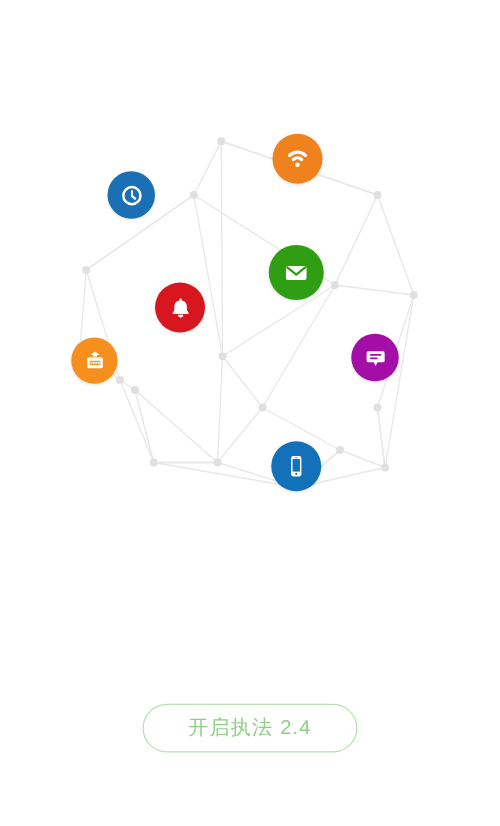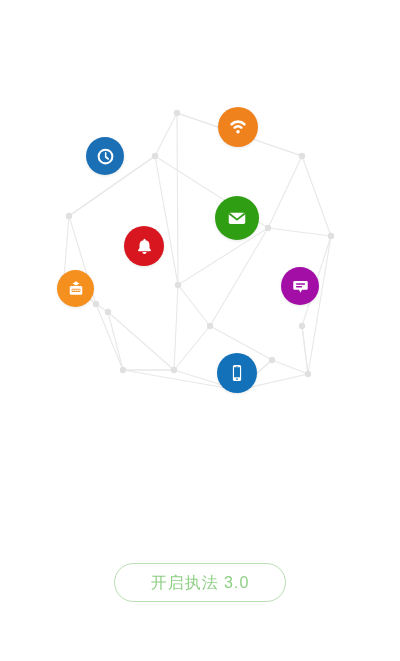--- a/index.html
+++ b/index.html
@@ -233,18 +233,18 @@
           <rect x="11.7" y="7.6" width="8.6" height="14.6" fill="#1271b8"></rect>
           <circle cx="16" cy="24.8" r="1.3" fill="#1271b8"></circle>
           <rect x="14.3" y="5.8" width="3.4" height="0.9" rx="0.45" fill="#1271b8"></rect>
         </svg>
       </span>
     </div>
 
   </div>
 
   <div id="cta-wrap">
-    <button id="cta-button" style="color: rgb(142, 207, 132); border-color: rgb(185, 224, 178); background: rgb(255, 255, 255);">开启执法 3.0</button>
+    <button id="cta-button" style="color: rgb(142, 207, 132); border-color: rgb(185, 224, 178); background: rgb(255, 255, 255);">开启执法 2.4</button>
   </div>
 
   <div id="watermark"></div>
 
 </div>
 
 </body></html>

